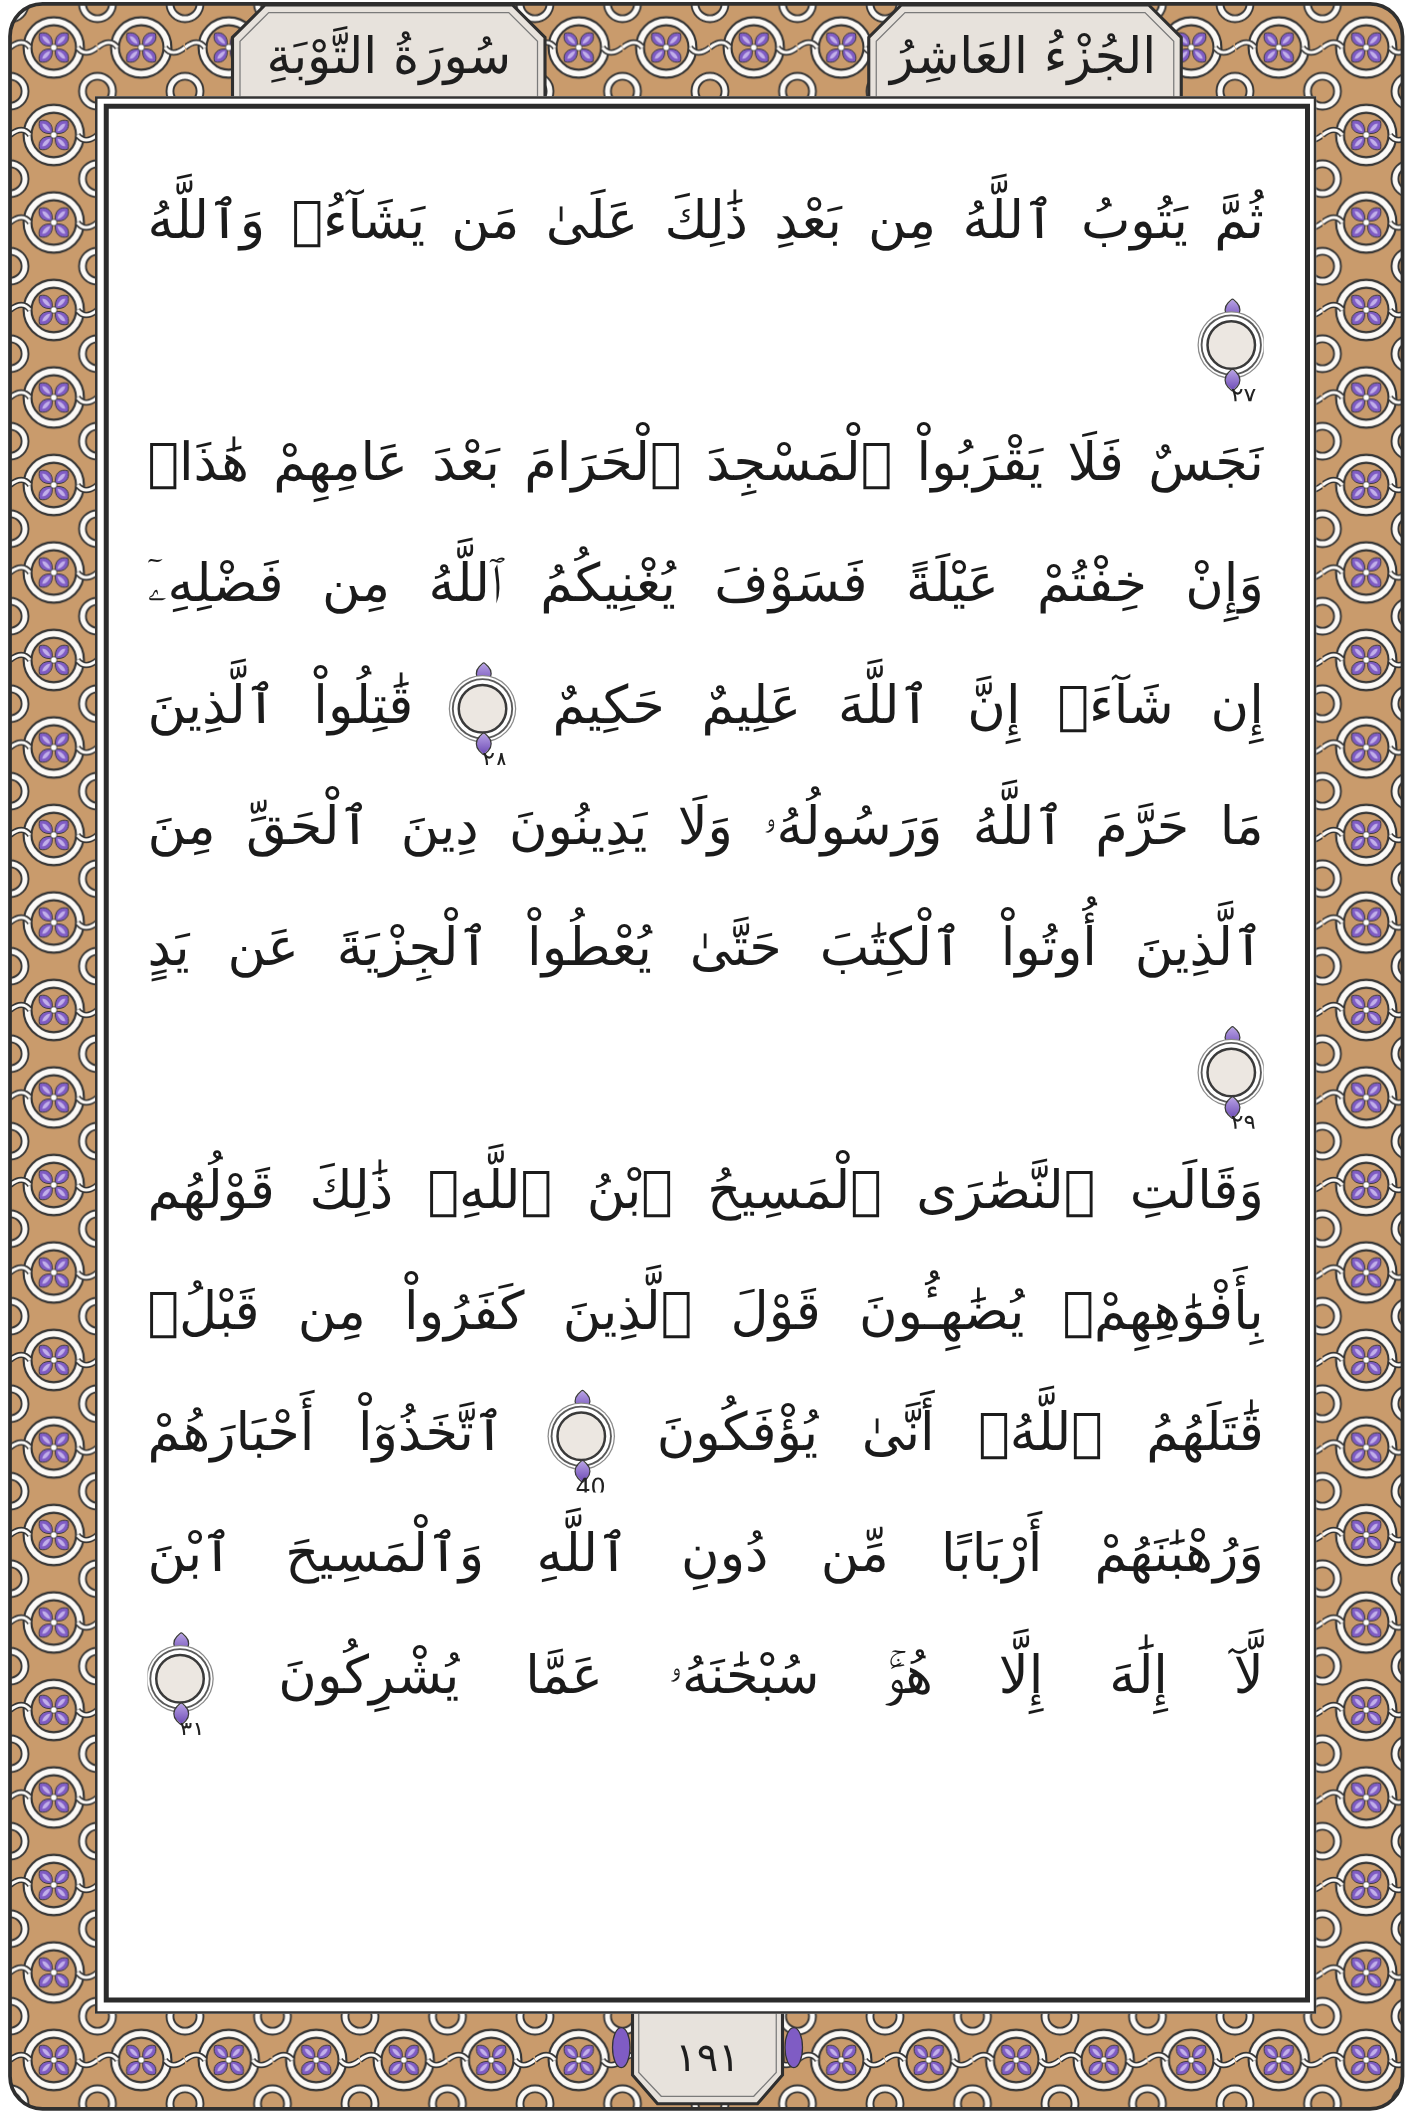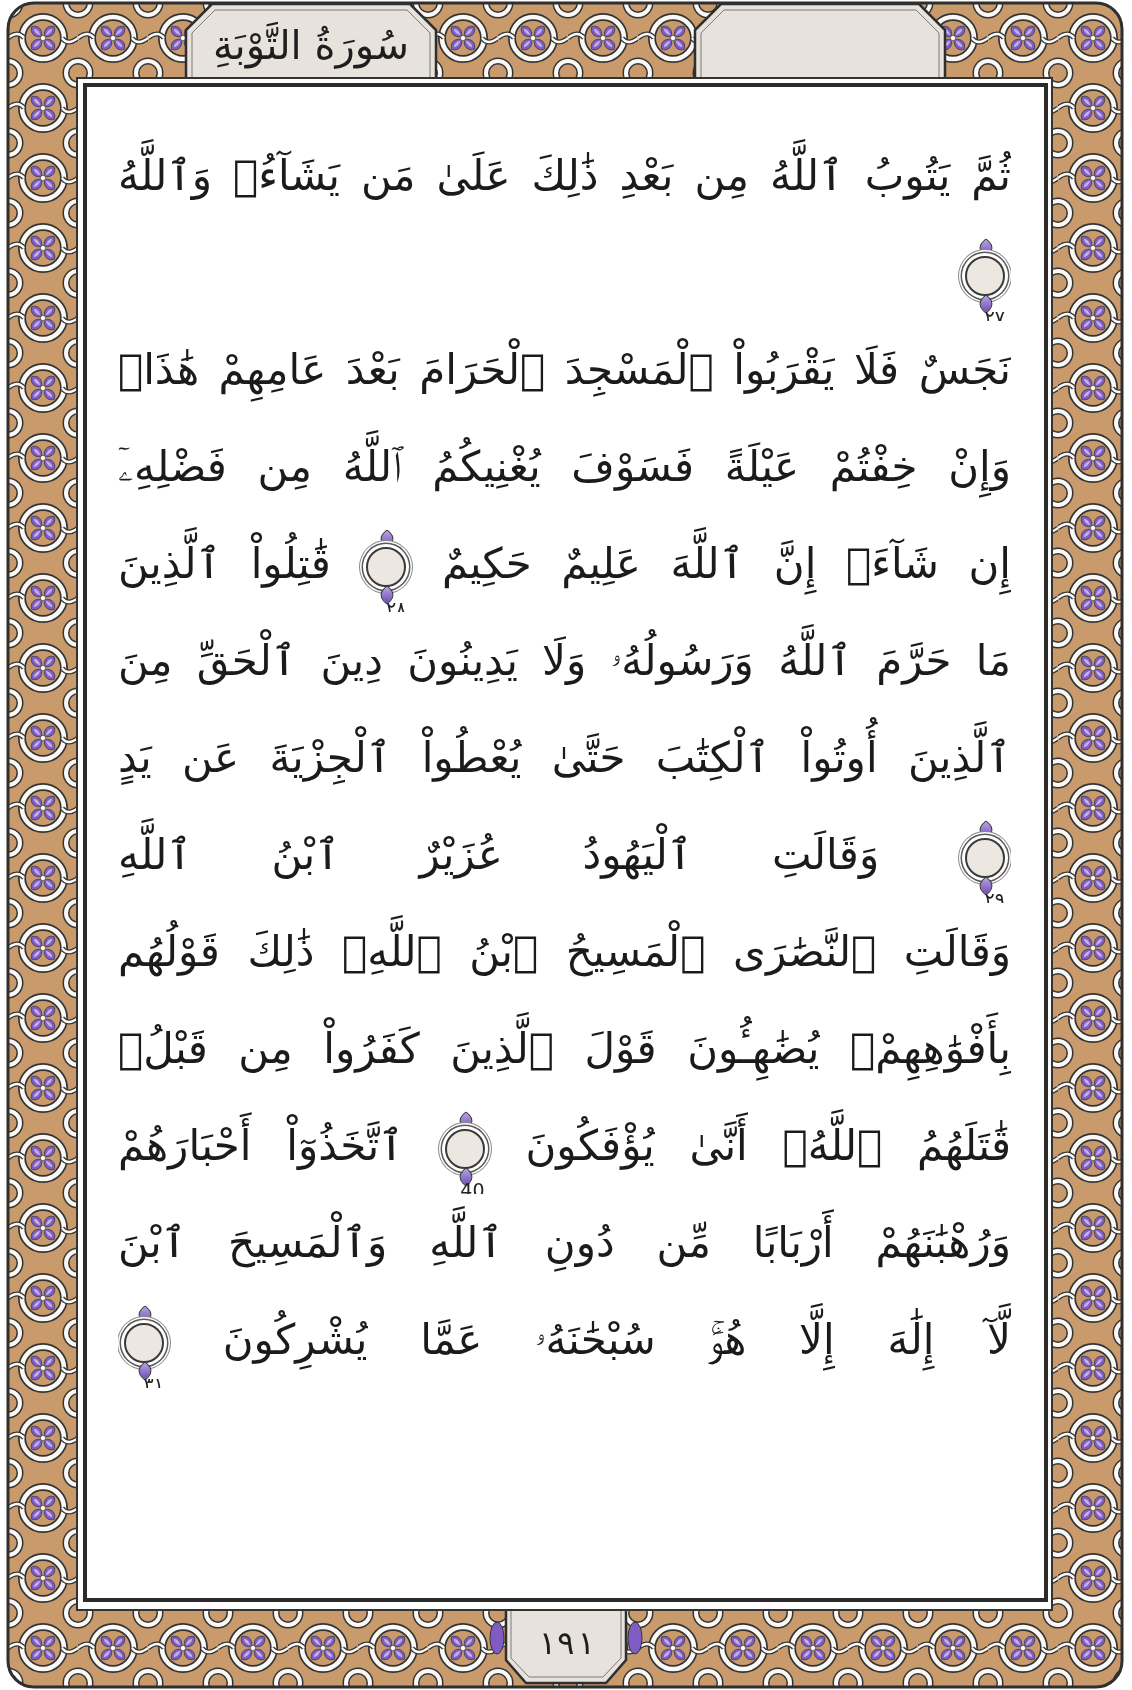--- a/index.html
+++ b/index.html
@@ -123,21 +123,21 @@
       margin-top: 41px;
     }
     .page-number {
       position: absolute;
       left: 508px;
       top: 1612px;
       width: 116px;
       height: 68px;
       line-height: 68px;
       text-align: center;
-      font-family: Liberation Mono, monospace;
+      font-family: Liberation Sans, sans-serif;
       font-size: 32px;
       color: #1e1e1e;
       direction: rtl;
     }
   </style>
 </head>
 <body>
 
 <div class="page">
 
@@ -195,20 +195,21 @@
 
     <g>
       <ellipse cx="497" cy="1638" rx="7" ry="16" fill="#7f5cc4" stroke="#333333" stroke-width="1"></ellipse>
       <ellipse cx="635" cy="1638" rx="7" ry="16" fill="#7f5cc4" stroke="#333333" stroke-width="1"></ellipse>
       <polygon points="506,1600 626,1600 626,1660 606,1683 526,1683 506,1660" fill="#e7e2dc" stroke="#2f2f2f" stroke-width="2.5"></polygon>
       <polygon points="511,1600 621,1600 621,1658 603,1677 529,1677 511,1658" fill="none" stroke="#7a7a7a" stroke-width="1"></polygon>
     </g>
   </svg>
 
   <div class="header-label surah">سُورَةُ التَّوْبَةِ</div>
+  <div class="header-label juz">الجُزْءُ العَاشِرُ</div>
 
   <div class="frame-outer"></div>
   <div class="frame-inner"></div>
 
   <div class="text-block" dir="rtl">
 
     <div class="line"><span>ثُمَّ يَتُوبُ ٱللَّهُ مِن بَعْدِ ذَٰلِكَ عَلَىٰ مَن يَشَآءُۗ وَٱللَّهُ</span></div>
 
     <div class="line"> <span class="ayah"><span class="finial-top"></span><span class="ring"></span><span class="finial-bottom"></span><span class="ayah-num">٢٧</span></span> </div>
 
@@ -216,21 +217,21 @@
 
     <div class="line"><span>وَإِنْ خِفْتُمْ عَيْلَةً فَسَوْفَ يُغْنِيكُمُ ٱللَّهُ مِن فَضْلِهِۦٓ</span></div>
 
     <div class="line"><span>إِن شَآءَۚ إِنَّ ٱللَّهَ عَلِيمٌ حَكِيمٌ</span> <span class="ayah"><span class="finial-top"></span><span class="ring"></span><span class="finial-bottom"></span><span class="ayah-num">٢٨</span></span> <span>قَٰتِلُواْ ٱلَّذِينَ</span></div>
 
 
     <div class="line"><span>مَا حَرَّمَ ٱللَّهُ وَرَسُولُهُۥ وَلَا يَدِينُونَ دِينَ ٱلْحَقِّ مِنَ</span></div>
 
     <div class="line"><span>ٱلَّذِينَ أُوتُواْ ٱلْكِتَٰبَ حَتَّىٰ يُعْطُواْ ٱلْجِزْيَةَ عَن يَدٍ</span></div>
 
-    <div class="line"> <span class="ayah"><span class="finial-top"></span><span class="ring"></span><span class="finial-bottom"></span><span class="ayah-num">٢٩</span></span> <span>وَقَالَتِ ٱلْيَهُودُ عُزَيْرٌ ٱبْنُ ٱللَّهِ</span></div>
+    <div class="line"> <span class="ayah"><span class="finial-top"></span><span class="ring"></span><span class="finial-bottom"></span><span class="ayah-num">٢٩</span></span> </div>
 
     <div class="line"><span>وَقَالَتِ ٱلنَّصَٰرَى ٱلْمَسِيحُ ٱبْنُ ٱللَّهِۖ ذَٰلِكَ قَوْلُهُم</span></div>
 
     <div class="line"><span>بِأَفْوَٰهِهِمْۖ يُضَٰهِـُٔونَ قَوْلَ ٱلَّذِينَ كَفَرُواْ مِن قَبْلُۚ</span></div>
 
     <div class="line"><span>قَٰتَلَهُمُ ٱللَّهُۖ أَنَّىٰ يُؤْفَكُونَ</span> <span class="ayah"><span class="finial-top"></span><span class="ring"></span><span class="finial-bottom"></span><span class="ayah-num">40</span></span> <span>ٱتَّخَذُوٓاْ أَحْبَارَهُمْ</span></div>
 
     <div class="line"><span>وَرُهْبَٰنَهُمْ أَرْبَابًا مِّن دُونِ ٱللَّهِ وَٱلْمَسِيحَ ٱبْنَ</span></div>
 
 

